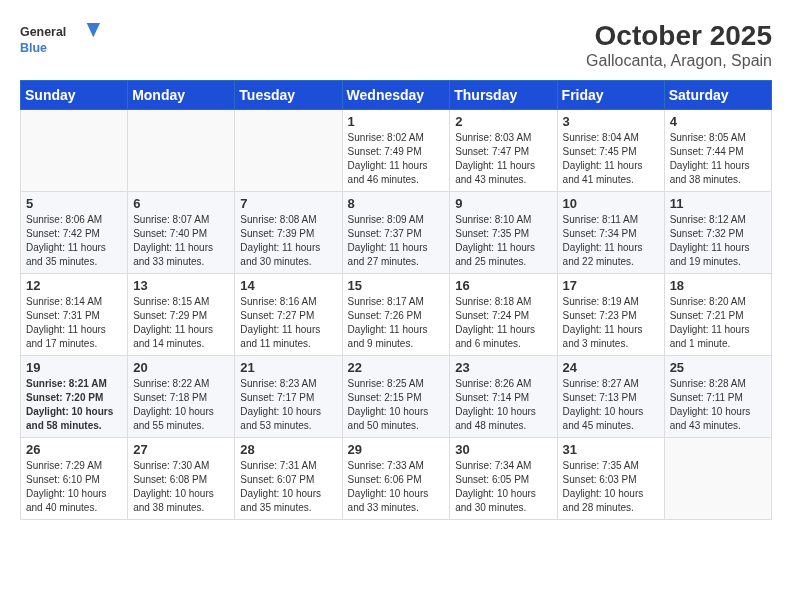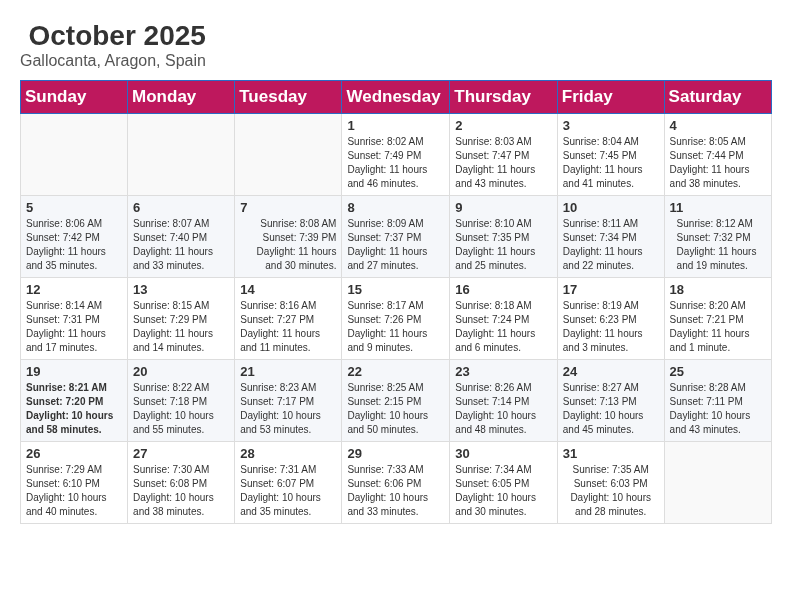--- a/index.html
+++ b/index.html
@@ -32,24 +32,24 @@
     .location-title {
       font-size: 16px;
       color: #555;
     }
     .calendar {
       width: 100%;
       border-collapse: collapse;
       border: 1px solid #ccc;
     }
     .calendar th {
-      background-color: #be185d;
+      background-color: #1d4ed8;
       color: #fff;
       padding: 6px 4px;
-      font-size: 17px;
+      font-size: 14px;
       text-align: left;
       border: 1px solid #2a6bc5;
     }
     .calendar td {
       vertical-align: top;
       padding: 4px 5px;
       border: 1px solid #ddd;
       font-size: 10px;
       color: #333;
       width: 108px;
@@ -71,20 +71,27 @@
       color: #333;
     }
     .empty-cell {
       background: #f9f9f9 !important;
     }
   </style>
 </head>
 <body>
 
 <div class="header">
+  <div class="logo">
+  <svg viewBox="0 0 90 42" width="90" height="42" xmlns="http://www.w3.org/2000/svg">
+    <text x="0" y="17" font-size="14" font-weight="bold" fill="#333" font-family="Arial">General</text>
+    <text x="0" y="34" font-size="14" font-weight="bold" fill="#3a7bd5" font-family="Arial">Blue</text>
+    <polygon points="75,2 90,2 82.5,18" fill="#3a7bd5"></polygon>
+  </svg>
+</div>
   <div class="title-section">
     <div class="month-title">October 2025</div>
     <div class="location-title">Gallocanta, Aragon, Spain</div>
   </div>
 </div>
 
 <table class="calendar">
   <thead>
     <tr>
 
@@ -135,21 +142,21 @@
 Daylight: 11 hours and 35 minutes.</div>
         </td>
         <td>
           <span class="day-num">6</span>
           <div class="day-info" style="white-space: pre-line;">Sunrise: 8:07 AM
 Sunset: 7:40 PM
 Daylight: 11 hours and 33 minutes.</div>
         </td>
         <td>
           <span class="day-num">7</span>
-          <div class="day-info" style="white-space: pre-line; text-align: right;">Sunrise: 8:08 AM
+          <div class="day-info" style="white-space: pre-line;">Sunrise: 8:08 AM
 Sunset: 7:39 PM
 Daylight: 11 hours and 30 minutes.</div>
         </td>
         <td>
           <span class="day-num">8</span>
           <div class="day-info" style="white-space: pre-line;">Sunrise: 8:09 AM
 Sunset: 7:37 PM
 Daylight: 11 hours and 27 minutes.</div>
         </td>
         <td>
@@ -159,21 +166,21 @@
 Daylight: 11 hours and 25 minutes.</div>
         </td>
         <td>
           <span class="day-num">10</span>
           <div class="day-info" style="white-space: pre-line;">Sunrise: 8:11 AM
 Sunset: 7:34 PM
 Daylight: 11 hours and 22 minutes.</div>
         </td>
         <td>
           <span class="day-num">11</span>
-          <div class="day-info" style="white-space: pre-line; margin-left: 7px;">Sunrise: 8:12 AM
+          <div class="day-info" style="white-space: pre-line;">Sunrise: 8:12 AM
 Sunset: 7:32 PM
 Daylight: 11 hours and 19 minutes.</div>
         </td>
       </tr>
       <tr>
         <td>
           <span class="day-num">12</span>
           <div class="day-info" style="white-space: pre-line;">Sunrise: 8:14 AM
 Sunset: 7:31 PM
 Daylight: 11 hours and 17 minutes.</div>
@@ -198,21 +205,21 @@
         </td>
         <td>
           <span class="day-num">16</span>
           <div class="day-info" style="white-space: pre-line;">Sunrise: 8:18 AM
 Sunset: 7:24 PM
 Daylight: 11 hours and 6 minutes.</div>
         </td>
         <td>
           <span class="day-num">17</span>
           <div class="day-info" style="white-space: pre-line;">Sunrise: 8:19 AM
-Sunset: 6:23 PM
+Sunset: 7:23 PM
 Daylight: 11 hours and 3 minutes.</div>
         </td>
         <td>
           <span class="day-num">18</span>
           <div class="day-info" style="white-space: pre-line;">Sunrise: 8:20 AM
 Sunset: 7:21 PM
 Daylight: 11 hours and 1 minute.</div>
         </td>
       </tr>
       <tr>
@@ -285,21 +292,21 @@
 Daylight: 10 hours and 33 minutes.</div>
         </td>
         <td>
           <span class="day-num">30</span>
           <div class="day-info" style="white-space: pre-line;">Sunrise: 7:34 AM
 Sunset: 6:05 PM
 Daylight: 10 hours and 30 minutes.</div>
         </td>
         <td>
           <span class="day-num">31</span>
-          <div class="day-info" style="white-space: pre-line; text-align: center;">Sunrise: 7:35 AM
+          <div class="day-info" style="white-space: pre-line;">Sunrise: 7:35 AM
 Sunset: 6:03 PM
 Daylight: 10 hours and 28 minutes.</div>
         </td>
         <td class="empty-cell"></td>
       </tr>
     </tbody>
 </table>
 
 <style>
 .logo {

